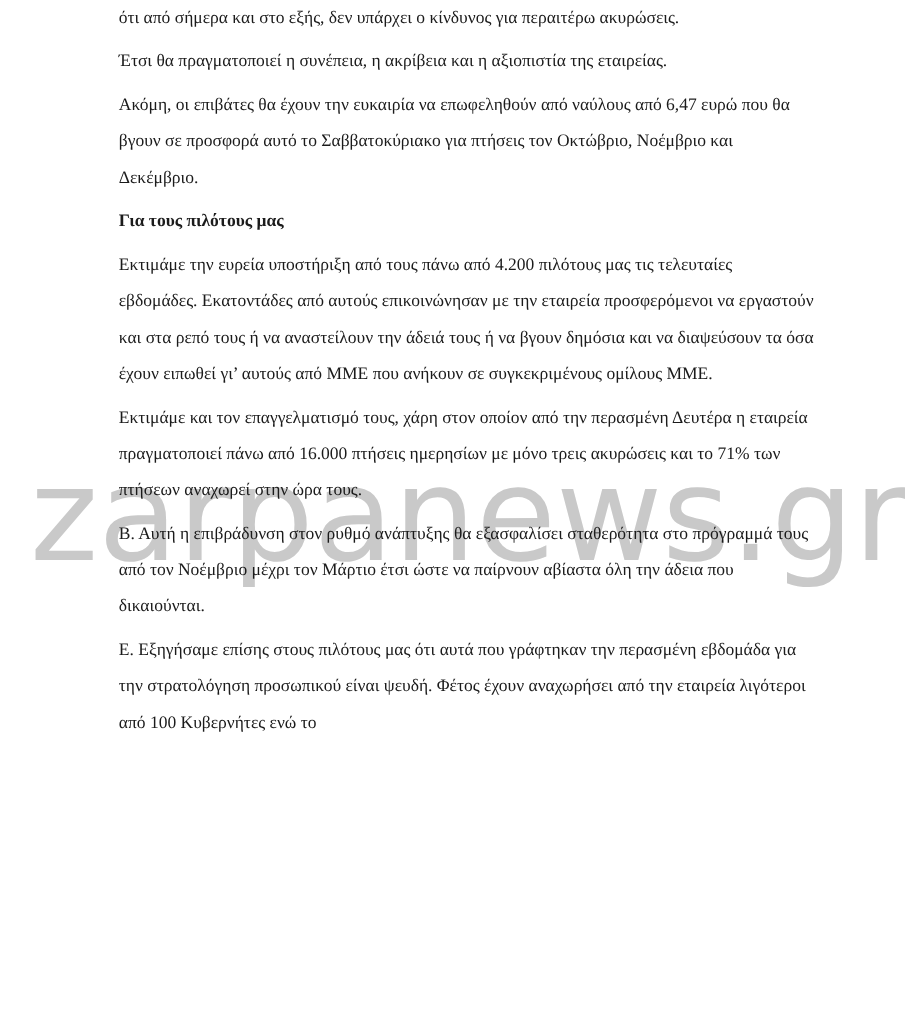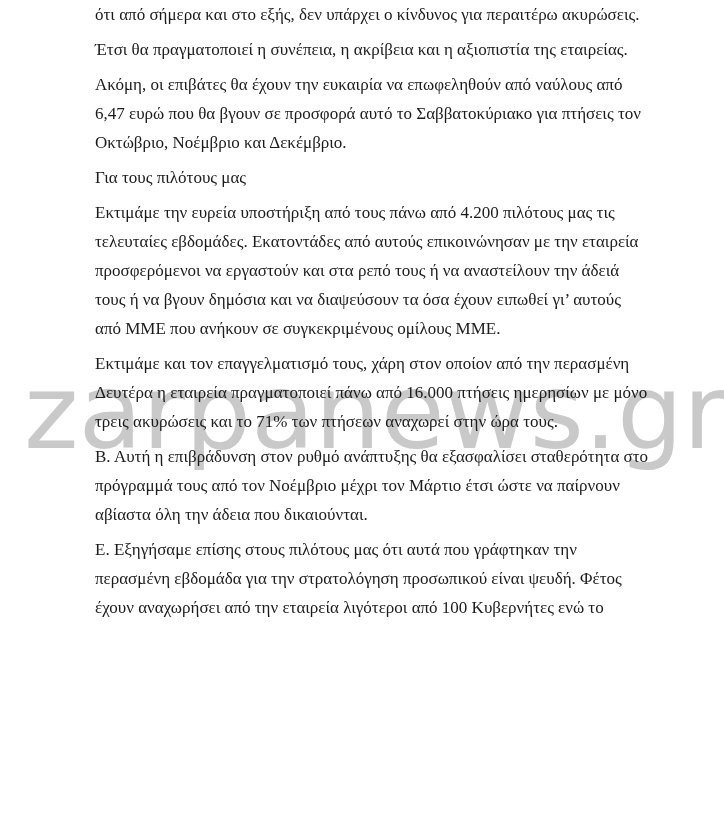--- a/index.html
+++ b/index.html
@@ -33,29 +33,29 @@
     user-select: none;
     line-height: 1;
   }
   .page-text {
     position: absolute;
     left: 95px;
     top: 0px;
     width: 556px;
     z-index: 2;
     color: #1b1b1b;
-    font-size: 17px;
+    font-size: 14px;
     line-height: 29px;
   }
   .page-text p {
     margin: 0 0 6px 0;
     text-align: left;
   }
   .page-text p.heading {
-    font-weight: normal;
+    font-weight: bold;
   }
 </style>
 </head>
 <body>
 
 <div class="page">
 
   <div class="watermark">zarpanews.gr</div>
 
   <div class="page-text" id="text-column">

